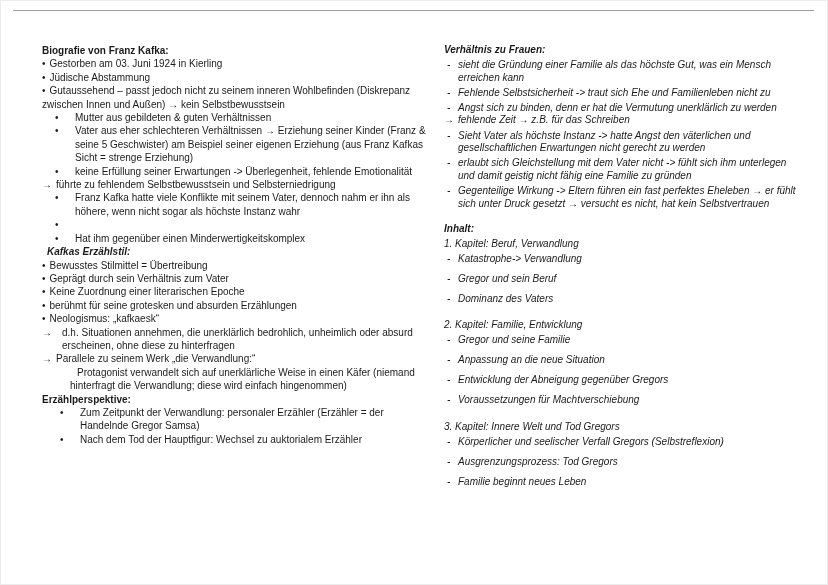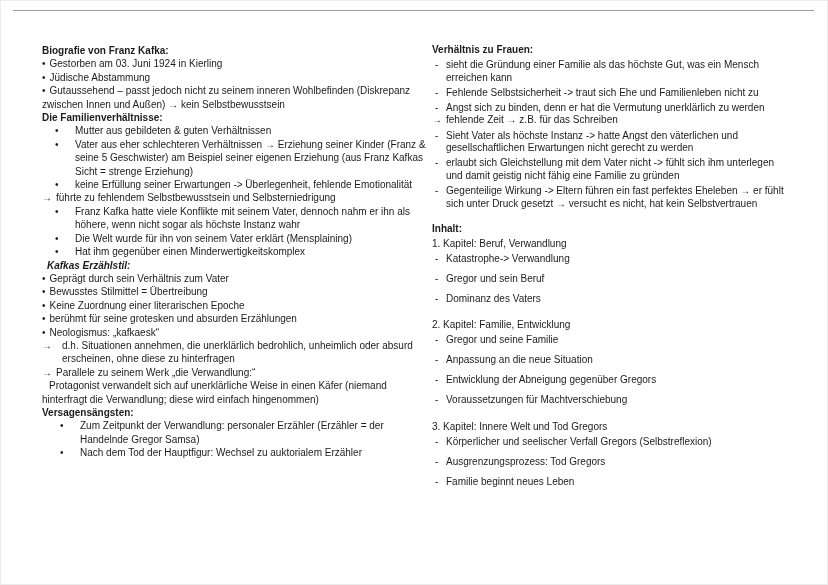--- a/index.html
+++ b/index.html
@@ -21,90 +21,88 @@
     position: absolute; top: 10px; left: 13px;
     width: 801px; height: 1px;
     background: #9d9d9d;
   }
   .columns {
     position: absolute; top: 44px; left: 42px;
     display: flex;
   }
   .col { font-size: 10px; }
   .col-left  { width: 386px; line-height: 13.4px; }
-  .col-right { width: 358px; margin-left: 4px; line-height: 12.6px; }
+  .col-right { width: 358px; margin-left: 16px; line-height: 12.6px; font-style: italic; }
 
   .heading { font-weight: bold; }
   .heading.ind-1 { padding-left: 5px; font-style: italic; }
 
   .item.flush .marker { margin-right: 4px; }
   .item.hang { display: flex; }
   .item.hang .marker { flex: 0 0 20px; }
   .item.hang.ind-1 { padding-left: 13px; }
   .item.hang.ind-2 { padding-left: 18px; }
   .col-right .item.hang { padding-left: 3px; }
   .col-right .item.hang .marker { flex: 0 0 11px; }
 
-  .para.fi { text-indent: 7px; }
+  .para.fi { text-indent: 7px; margin-left: 28px; }
 
   .gap-xs { margin-bottom: 2.5px; }
   .gap-md { margin-bottom: 7.5px; }
   .spacer.sm { height: 6px; }
   .spacer.md { height: 10px; }
 </style>
 </head>
 <body>
 
 <div class="page">
   <div class="header-rule"></div>
   <div class="columns">
     <div class="col col-left">
         <div class="heading">Biografie von Franz Kafka:</div>
         <div class="item flush"><span class="marker">•</span><span class="txt">Gestorben am 03. Juni 1924 in Kierling</span></div>
         <div class="item flush"><span class="marker">•</span><span class="txt">Jüdische Abstammung</span></div>
         <div class="item flush"><span class="marker">•</span><span class="txt">Gutaussehend – passt jedoch nicht zu seinem inneren Wohlbefinden (Diskrepanz zwischen Innen und Außen) → kein Selbstbewusstsein</span></div>
-        <div class="heading">Die Familienverhältnisse:</div>
         <div class="item hang ind-1">
           <span class="marker">•</span>
           <span class="txt">Mutter aus gebildeten &amp; guten Verhältnissen</span>
         </div>
         <div class="item hang ind-1">
           <span class="marker">•</span>
           <span class="txt">Vater aus eher schlechteren Verhältnissen → Erziehung seiner Kinder (Franz &amp; seine 5 Geschwister) am Beispiel seiner eigenen Erziehung (aus Franz Kafkas Sicht = strenge Erziehung)</span>
         </div>
         <div class="item hang ind-1">
           <span class="marker">•</span>
           <span class="txt">keine Erfüllung seiner Erwartungen -&gt; Überlegenheit, fehlende Emotionalität</span>
         </div>
         <div class="item flush"><span class="marker">→</span><span class="txt">führte zu fehlendem Selbstbewusstsein und Selbsterniedrigung</span></div>
         <div class="item hang ind-1">
           <span class="marker">•</span>
           <span class="txt">Franz Kafka hatte viele Konflikte mit seinem Vater, dennoch nahm er ihn als höhere, wenn nicht sogar als höchste Instanz wahr</span>
         </div>
         <div class="item hang ind-1">
           <span class="marker">•</span>
-          <span class="txt">Die Welt wurde für ihn von seinem Vater erklärt (Mensplaining)</span>
         </div>
         <div class="item hang ind-1">
           <span class="marker">•</span>
           <span class="txt">Hat ihm gegenüber einen Minderwertigkeitskomplex</span>
         </div>
         <div class="heading ind-1">Kafkas Erzählstil:</div>
+        <div class="item flush"><span class="marker">•</span><span class="txt">Bewusstes Stilmittel = Übertreibung</span></div>
         <div class="item flush"><span class="marker">•</span><span class="txt">Geprägt durch sein Verhältnis zum Vater</span></div>
-        <div class="item flush"><span class="marker">•</span><span class="txt">Bewusstes Stilmittel = Übertreibung</span></div>
         <div class="item flush"><span class="marker">•</span><span class="txt">Keine Zuordnung einer literarischen Epoche</span></div>
         <div class="item flush"><span class="marker">•</span><span class="txt">berühmt für seine grotesken und absurden Erzählungen</span></div>
         <div class="item flush"><span class="marker">•</span><span class="txt">Neologismus: „kafkaesk“</span></div>
         <div class="item hang">
           <span class="marker">→</span>
           <span class="txt">d.h. Situationen annehmen, die unerklärlich bedrohlich, unheimlich oder absurd erscheinen, ohne diese zu hinterfragen</span>
         </div>
         <div class="item flush"><span class="marker">→</span><span class="txt">Parallele zu seinem Werk „die Verwandlung:“</span></div>
         <div class="para fi">Protagonist verwandelt sich auf unerklärliche Weise in einen Käfer (niemand hinterfragt die Verwandlung; diese wird einfach hingenommen)</div>
-        <div class="heading">Versagensängsten:</div>
+        <div class="heading">Erzählperspektive:</div>
         <div class="item hang ind-2">
           <span class="marker">•</span>
           <span class="txt">Zum Zeitpunkt der Verwandlung: personaler Erzähler (Erzähler = der Handelnde Gregor Samsa)</span>
         </div>
         <div class="item hang ind-2">
           <span class="marker">•</span>
           <span class="txt">Nach dem Tod der Hauptfigur: Wechsel zu auktorialem Erzähler</span>
         </div>
       </div>
     <div class="col col-right">

